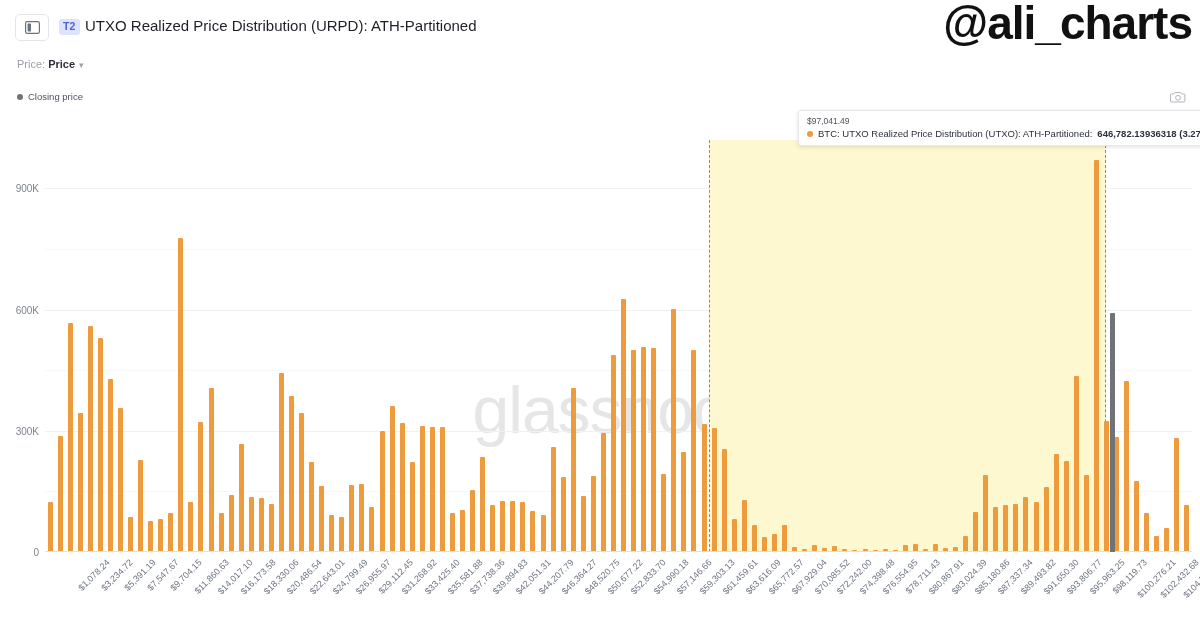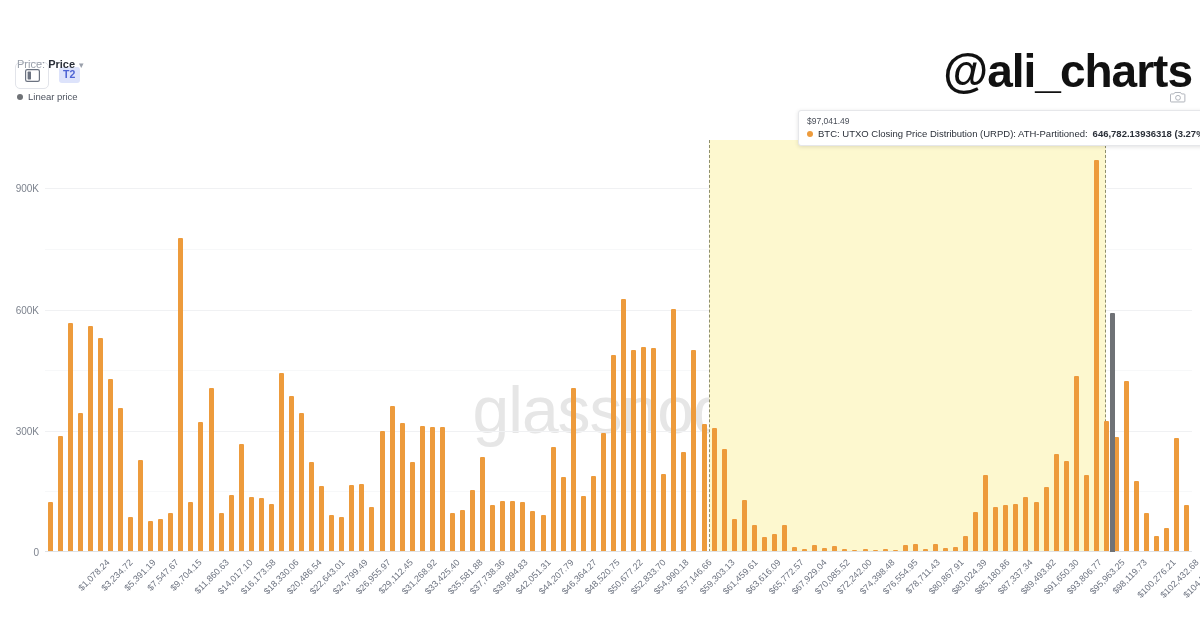--- a/index.html
+++ b/index.html
@@ -5,21 +5,21 @@
   * { box-sizing: border-box; margin: 0; padding: 0; }
   html, body {
     width: 1200px; height: 619px;
     font-family: "Liberation Sans", sans-serif;
     background: #ffffff;
     overflow: hidden;
   }
   #app { position: relative; width: 1200px; height: 619px; background:#fff; }
 
   
-  .header { position:absolute; left:0; top:0; width:1200px; height:56px; background:#fff;margin-top:48px; }
+  .header { position:absolute; left:0; top:0; width:1200px; height:56px; background:#fff; }
   .sidebar-toggle {
     position:absolute; left:15px; top:14px; width:34px; height:27px;
     border:1px solid #e2e4ea; border-radius:5px; background:#fff;
     display:flex; align-items:center; justify-content:center; cursor:pointer;
   }
   .sidebar-toggle svg { display:block; }
   .badge-t2 {
     position:absolute; left:59px; top:19px;
     background:#dde3fb; color:#4d63d4; font-size:10.5px; font-weight:700;
     border-radius:3px; padding:2px 4px; line-height:1.1; letter-spacing:.2px;
@@ -100,31 +100,32 @@
 <div id="app">
 
   <div class="header">
     <div class="sidebar-toggle">
       <svg width="15" height="13" viewBox="0 0 15 13">
         <rect x="0.6" y="0.6" width="13.8" height="11.8" rx="1.6" fill="none" stroke="#6b7280" stroke-width="1.2"></rect>
         <rect x="2.6" y="2.6" width="3.4" height="7.8" rx="0.6" fill="#6b7280"></rect>
       </svg>
     </div>
     <span class="badge-t2">T2</span>
+    <div class="chart-title">UTXO Realized Price Distribution (URPD): ATH-Partitioned</div>
     <div class="watermark-handle">@ali_charts</div>
   </div>
 
   <div class="scale-row">
     <span class="scale-label">Price:</span><span class="scale-value">Price</span><span class="caret">▾</span>
   </div>
 
   <div class="legend">
     <div class="legend-item">
       <span class="dot" style="background:#6f7276"></span>
-      <span>Linear price</span>
+      <span>Closing price</span>
     </div>
   </div>
 
   <svg class="camera-btn" viewBox="0 0 20 16">
     <path d="M1.6 4.2h3.2l1.2-1.8h7.2l1.2 1.8h3.2a1 1 0 0 1 1 1v8a1 1 0 0 1-1 1H1.6a1 1 0 0 1-1-1v-8a1 1 0 0 1 1-1z" fill="none" stroke="#6b7280" stroke-width="1.2"></path>
     <circle cx="10" cy="9" r="3" fill="none" stroke="#6b7280" stroke-width="1.2"></circle>
   </svg>
 
   <div class="y-labels">
       <div class="y-label" style="top: 412px;">0</div>
@@ -263,21 +264,21 @@
         <div class="bar" title="BTC: UTXO Realized Price Distribution (URPD): ATH-Partitioned" style="left: 1139.47px; height: 47.2588px; background: rgb(237, 155, 60);"></div>
         <div class="bar price" style="left: 1064.98px; height: 239.324px; background: rgb(111, 114, 118);"></div>
       </div>
     <div class="baseline"></div>
   </div>
 
   <div class="tooltip">
     <div class="tt-price">$97,041.49</div>
     <div class="tt-row">
       <span class="dot" style="background:#ed9b3c"></span>
-      <span>BTC: UTXO Closing Price Distribution (URPD): ATH-Partitioned:</span>
+      <span>BTC: UTXO Realized Price Distribution (UTXO): ATH-Partitioned:</span>
       <span class="tt-val">646,782.13936318 (3.27%)</span>
     </div>
   </div>
 
   <div class="x-axis" id="x-axis">
       <div class="x-label" style="left: 21.47px;">$1,078.24</div>
       <div class="x-label" style="left: 44.41px;">$3,234.72</div>
       <div class="x-label" style="left: 67.35px;">$5,391.19</div>
       <div class="x-label" style="left: 90.29px;">$7,547.67</div>
       <div class="x-label" style="left: 113.23px;">$9,704.15</div>

